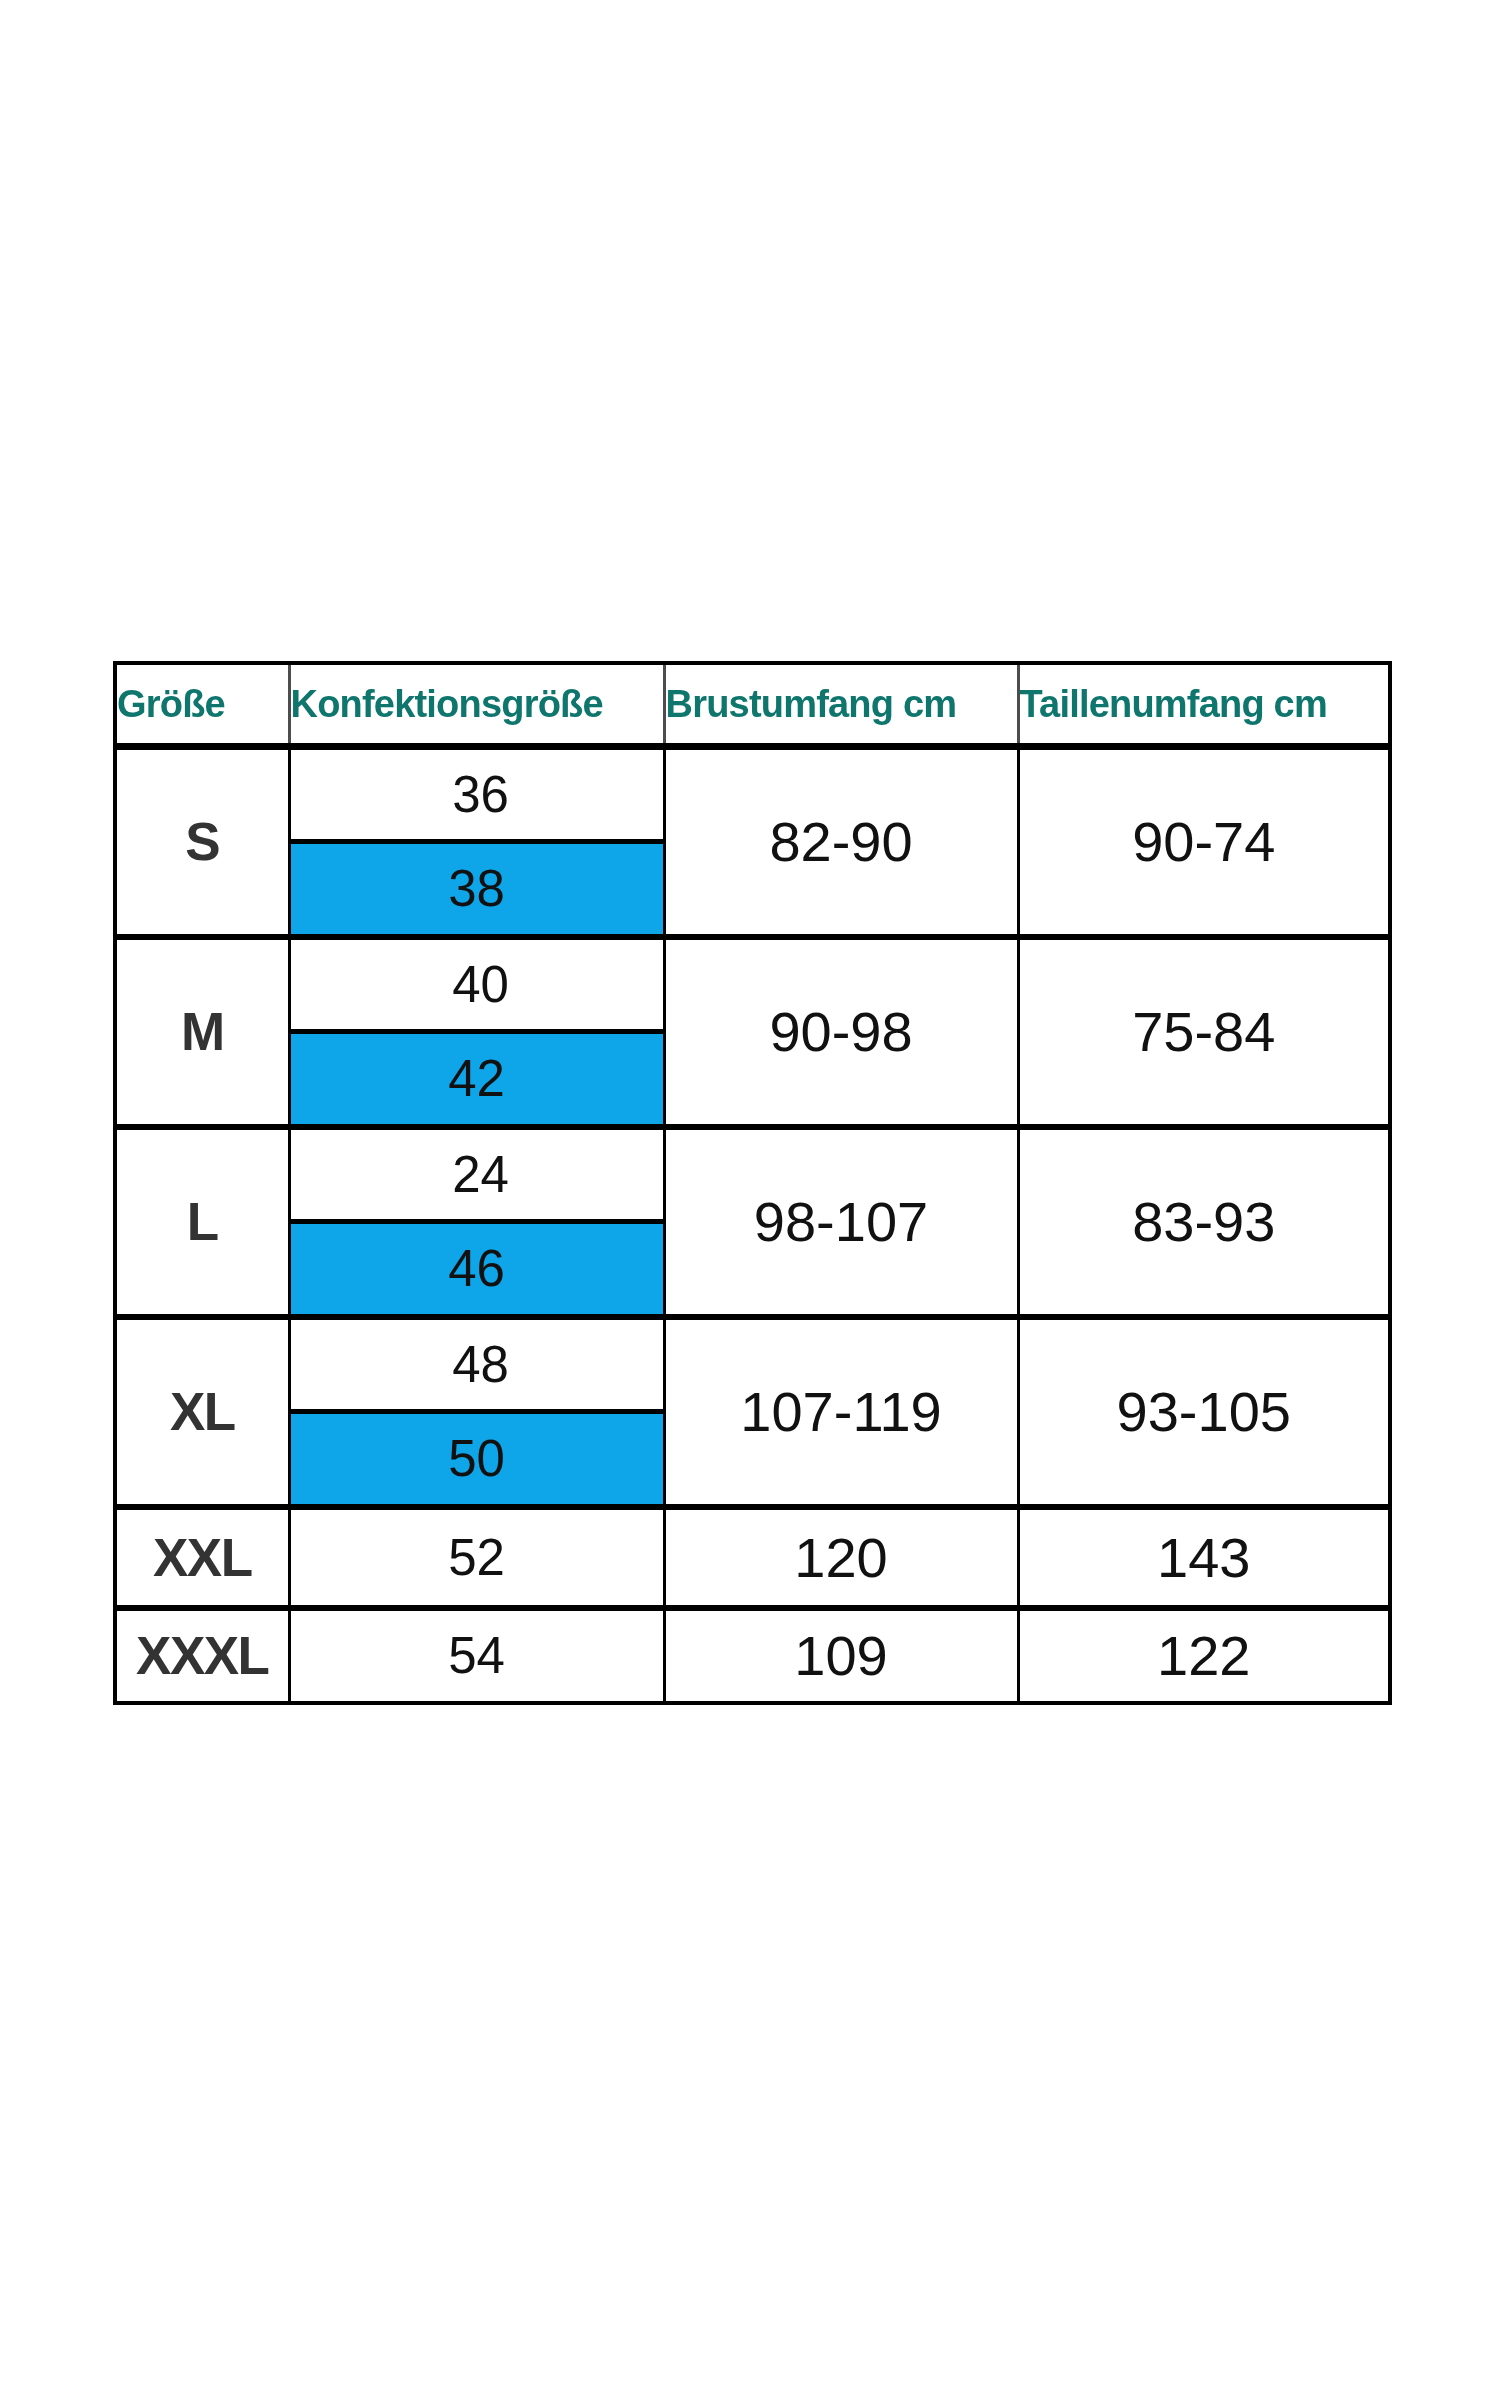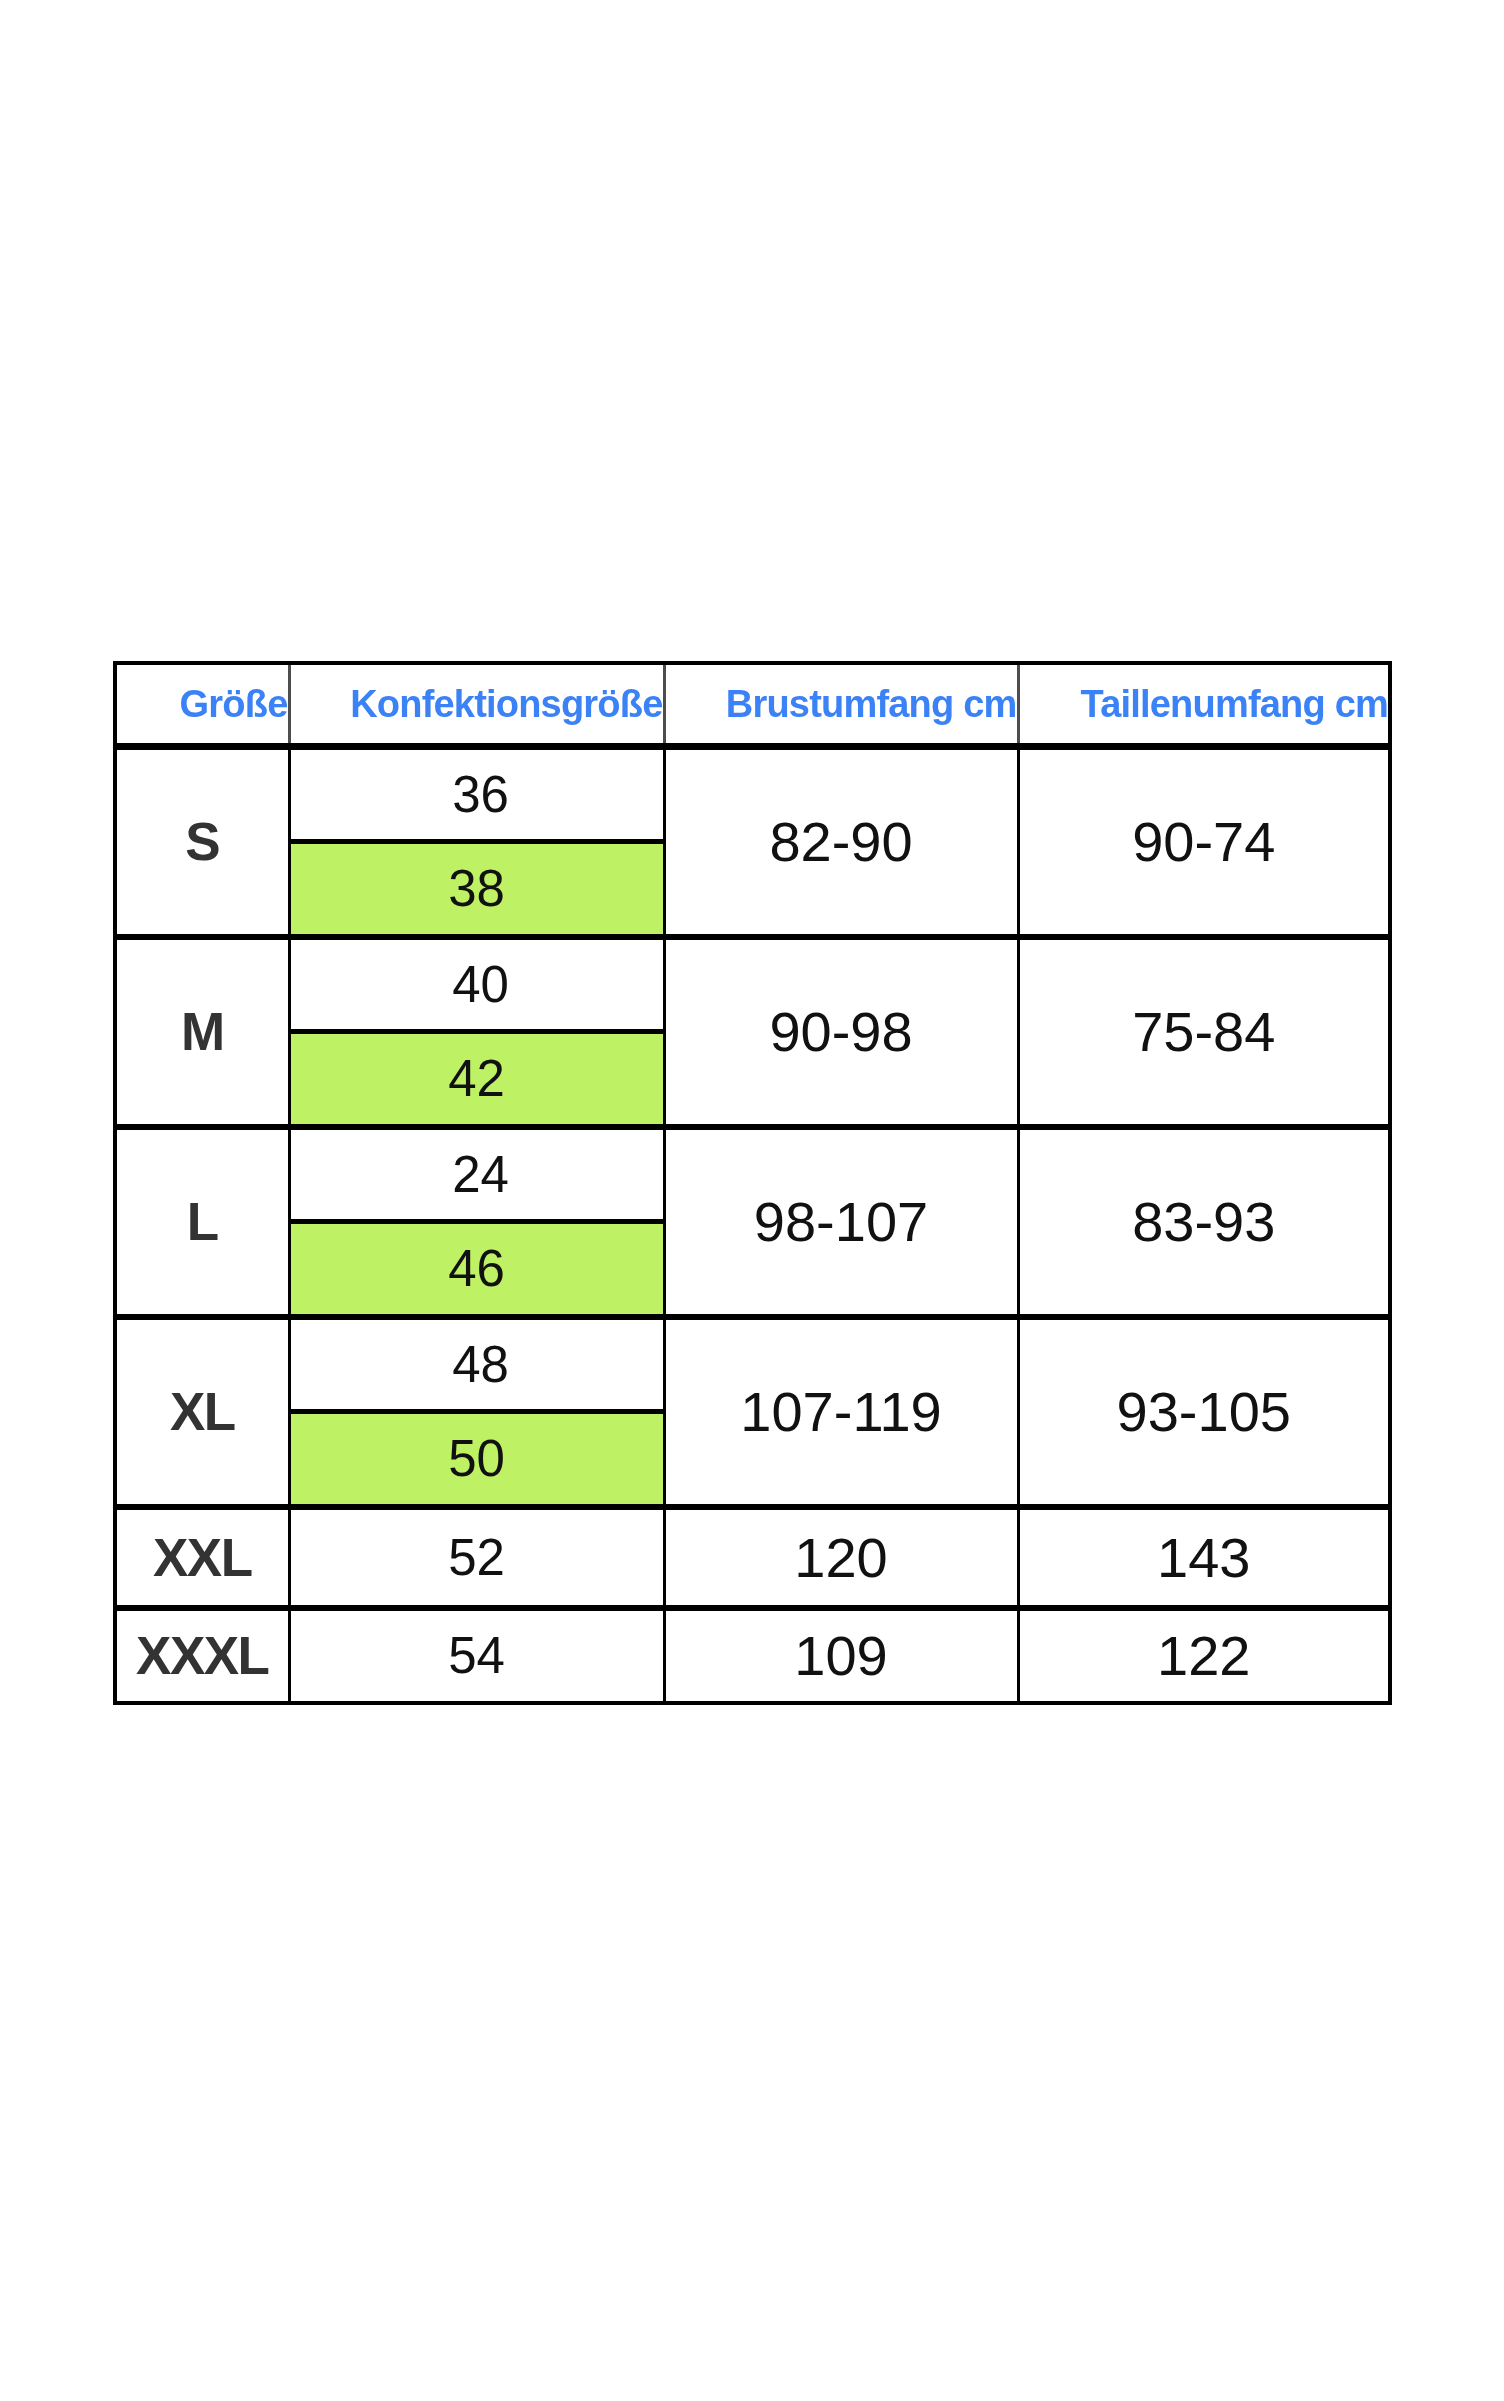--- a/index.html
+++ b/index.html
@@ -26,22 +26,22 @@
     border-collapse: collapse;
     table-layout: fixed;
     background: #ffffff;
     border: 4.5px solid #000000;
   }
   th {
     height: 78px;
     border-bottom: 7.5px solid #000000;
     font-size: 38px;
     font-weight: bold;
-    color: #3b82f6;
-    text-align: right;
+    color: #0f766e;
+    text-align: left;
     vertical-align: middle;
     letter-spacing: -0.8px;
     padding: 0;
   }
   th + th {
     border-left: 3.8px solid #4d4d4d;
   }
   td {
     text-align: center;
     vertical-align: middle;
@@ -75,21 +75,21 @@
   tr.sub-row-top, tr.sub-row-bottom {
     height: 95px;
   }
   tr.single-row-a {
     height: 101px;
   }
   tr.single-row-b {
     height: 95px;
   }
   td.shaded {
-    background-color: #bef264;
+    background-color: #0ea5e9;
   }
 </style>
 </head>
 <body>
 
 <div class="page">
   <table class="size-table">
     <colgroup>
       <col style="width:174px">
       <col style="width:375px">

